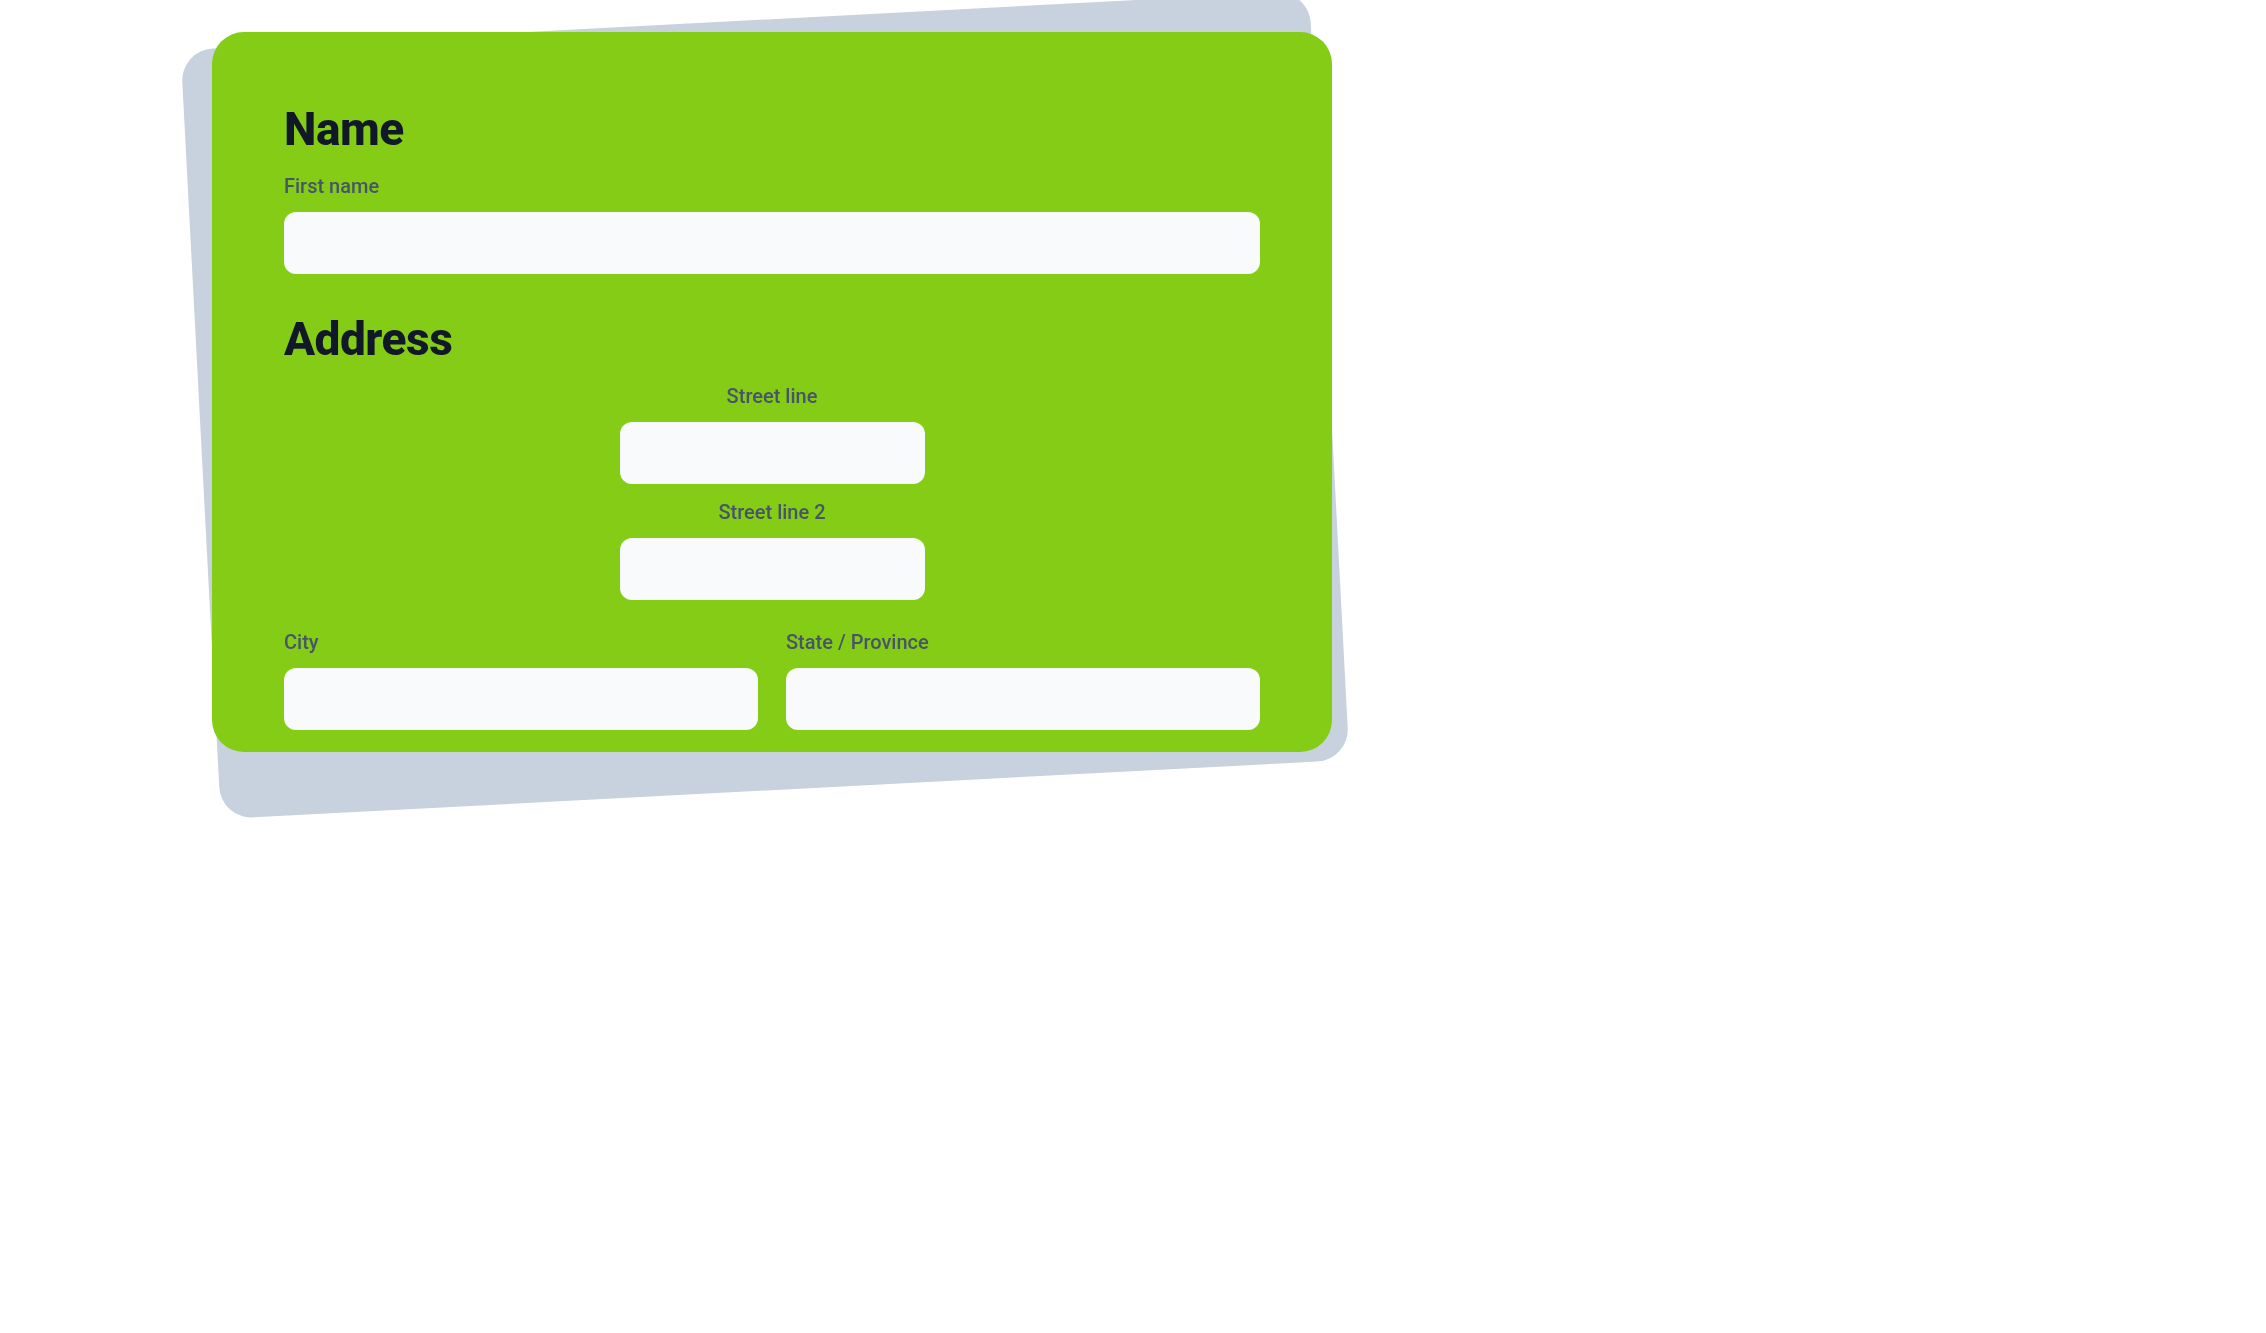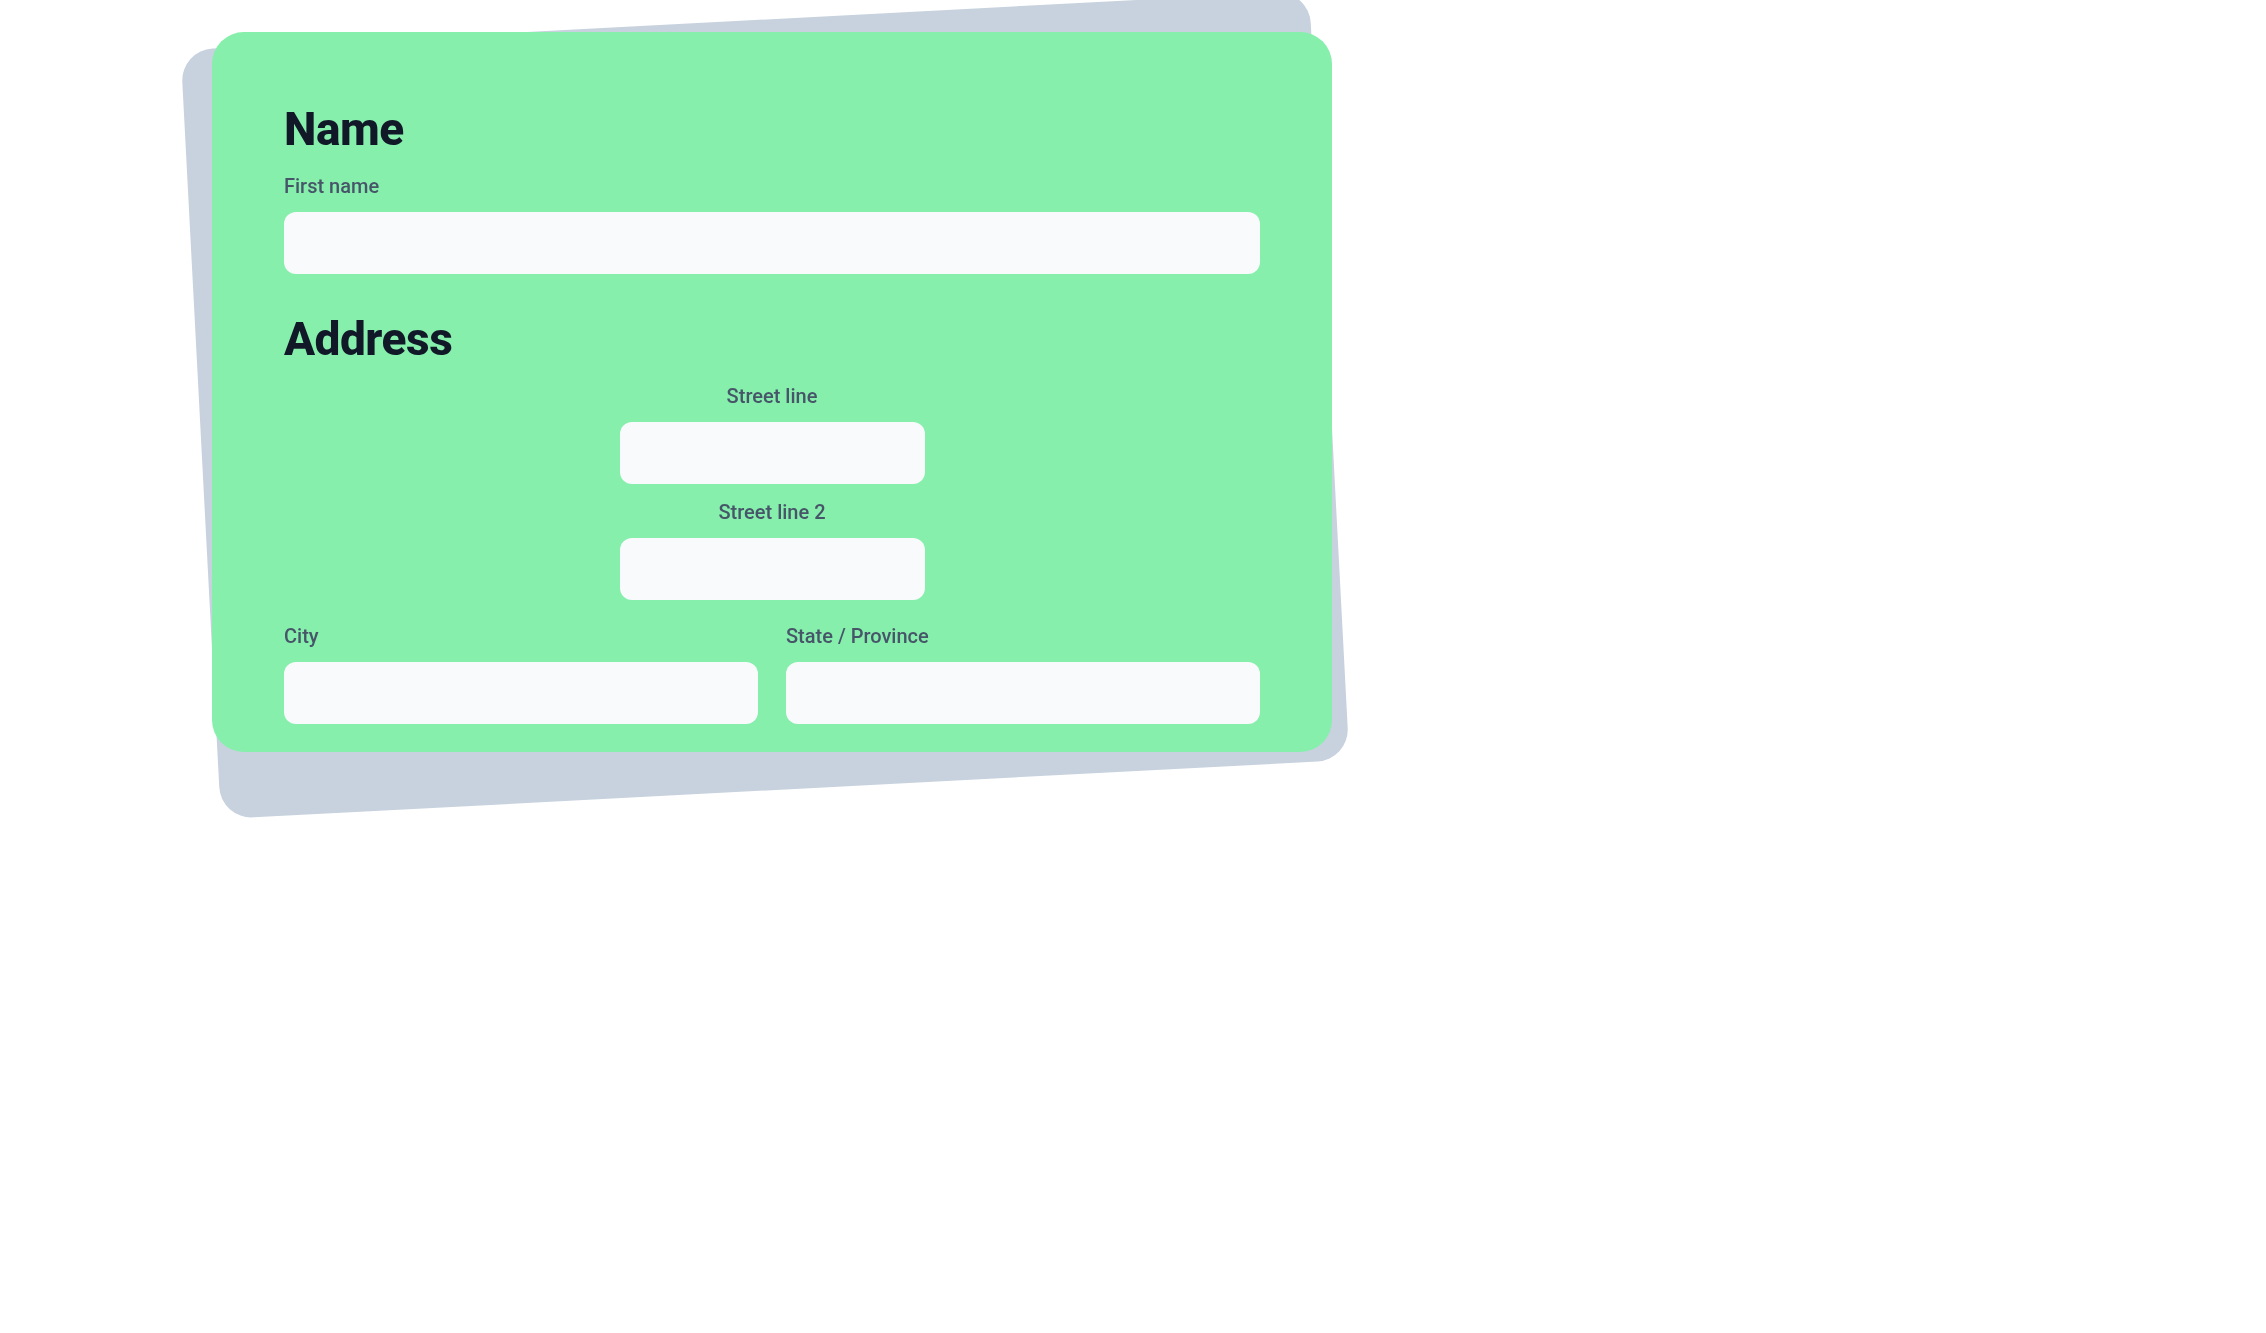--- a/index.html
+++ b/index.html
@@ -32,21 +32,21 @@
       border-radius: 32px;
       transform: rotate(-3deg);
       transform-origin: center center;
     }
     .card-front {
       position: absolute;
       top: 12px;
       left: 12px;
       width: 1120px;
       height: 720px;
-      background: #86efac;
+      background: #84cc16;
       border-radius: 32px;
       padding: 70px 72px 40px 72px;
       overflow: hidden;
     }
     .section-heading {
       font-size: 46px;
       font-weight: 800;
       color: #111827;
       letter-spacing: -0.5px;
       margin-bottom: 18px;
@@ -114,21 +114,21 @@
       <div class="field field-full">
         <label class="label">Street line</label>
         <input class="input" type="text" value="" style="">
       </div>
 
       <div class="field field-full" style="margin-top:16px;">
         <label class="label">Street line 2</label>
         <input class="input" type="text" value="" style="">
       </div>
 
-      <div class="row" style="margin-top:24px;">
+      <div class="row" style="margin-top:30px;">
         <div class="field">
           <label class="label">City</label>
           <input class="input" type="text" value="" style="">
         </div>
         <div class="field">
           <label class="label">State / Province</label>
           <input class="input" type="text" value="" style="">
         </div>
       </div>
 

